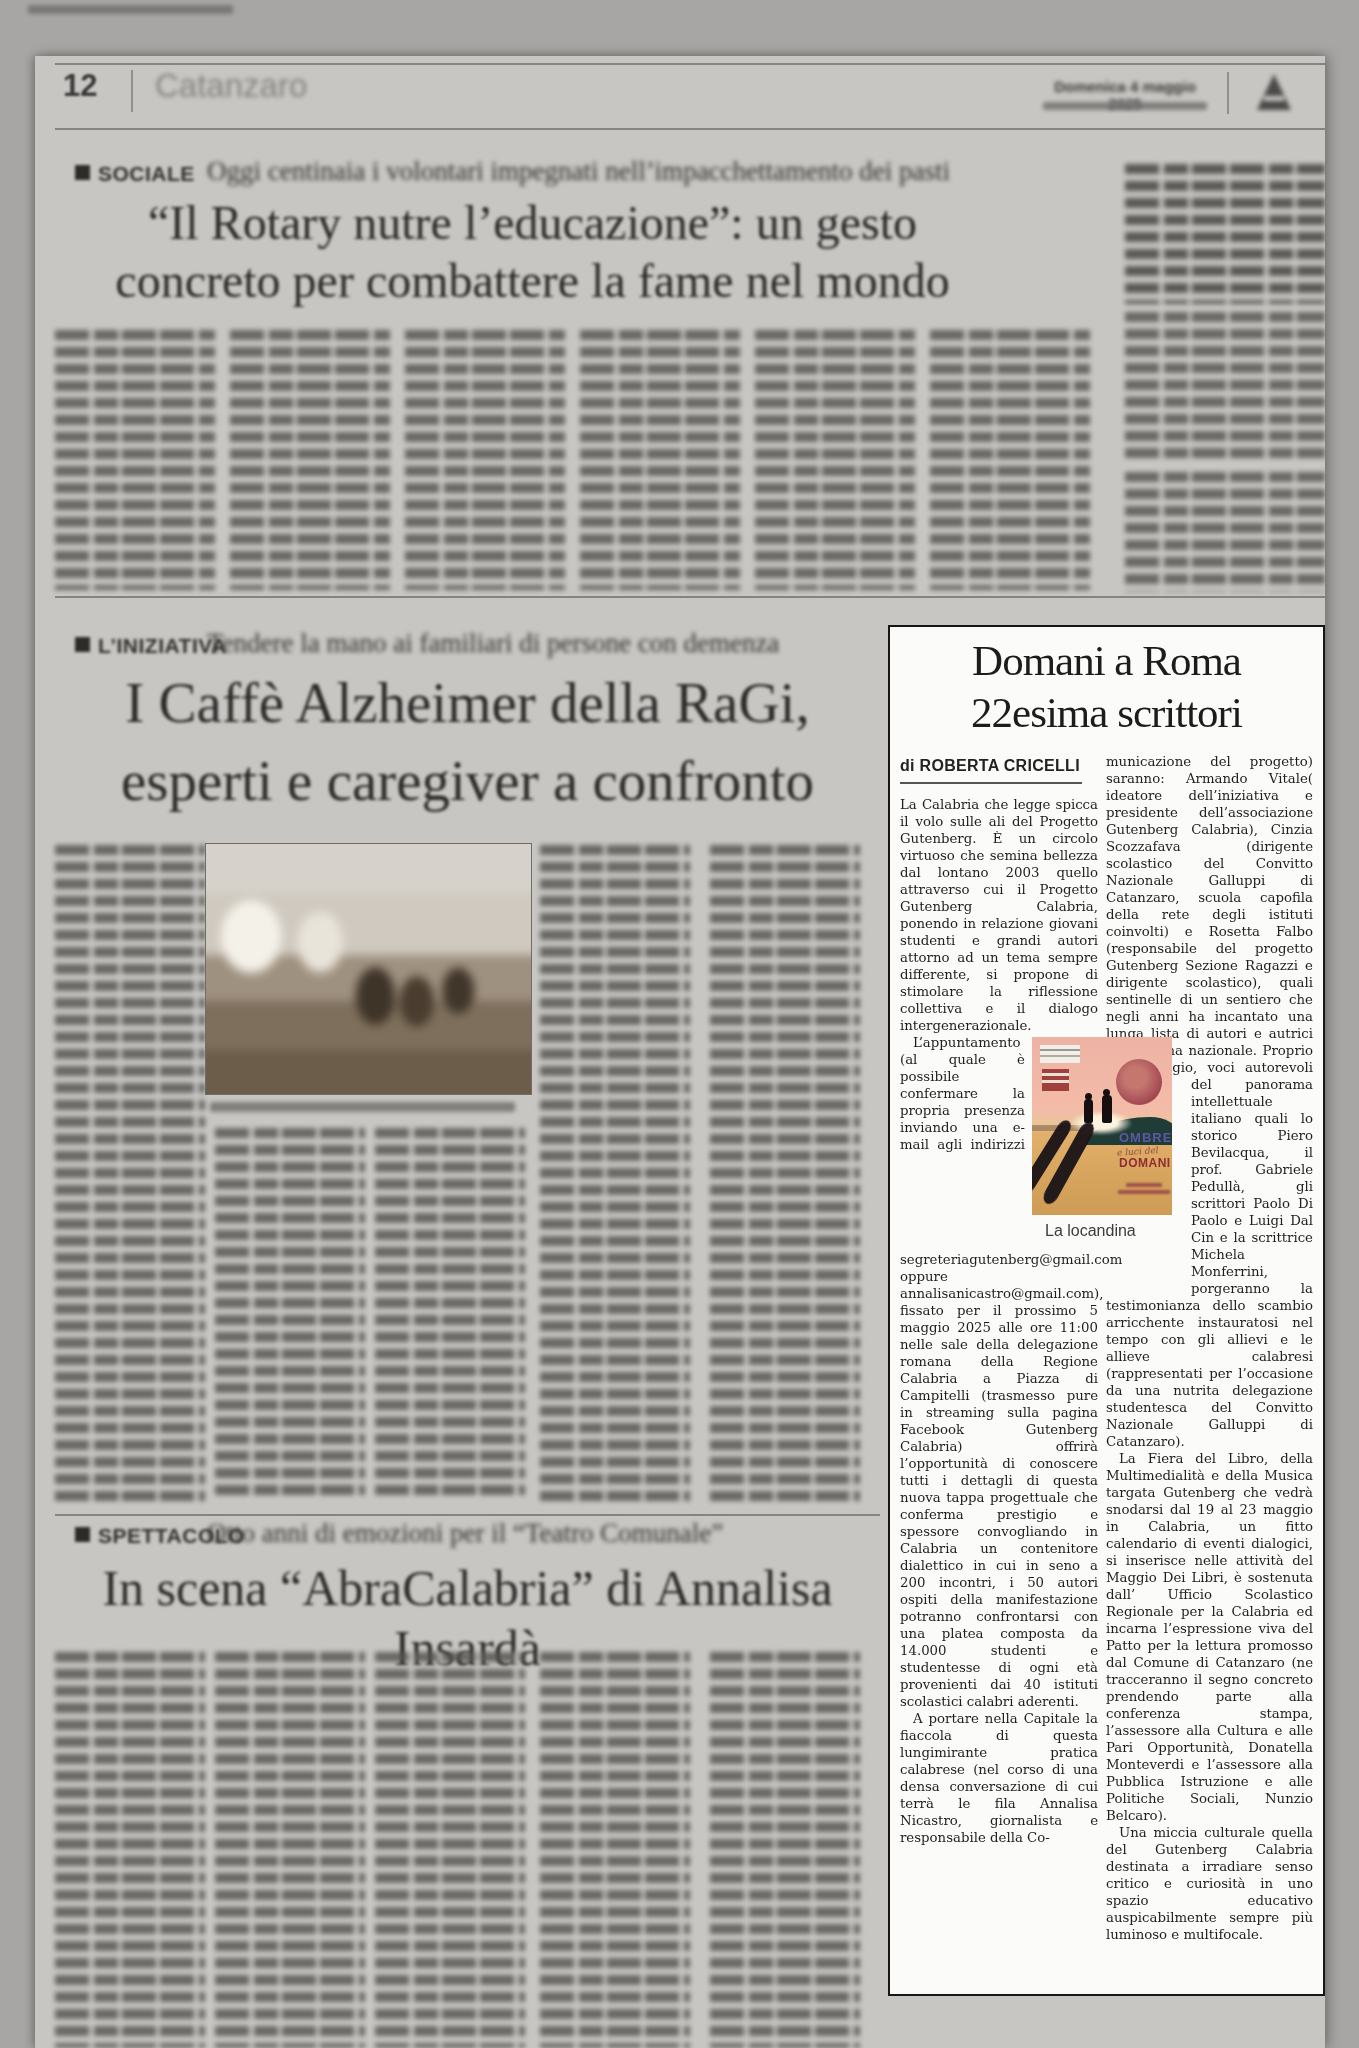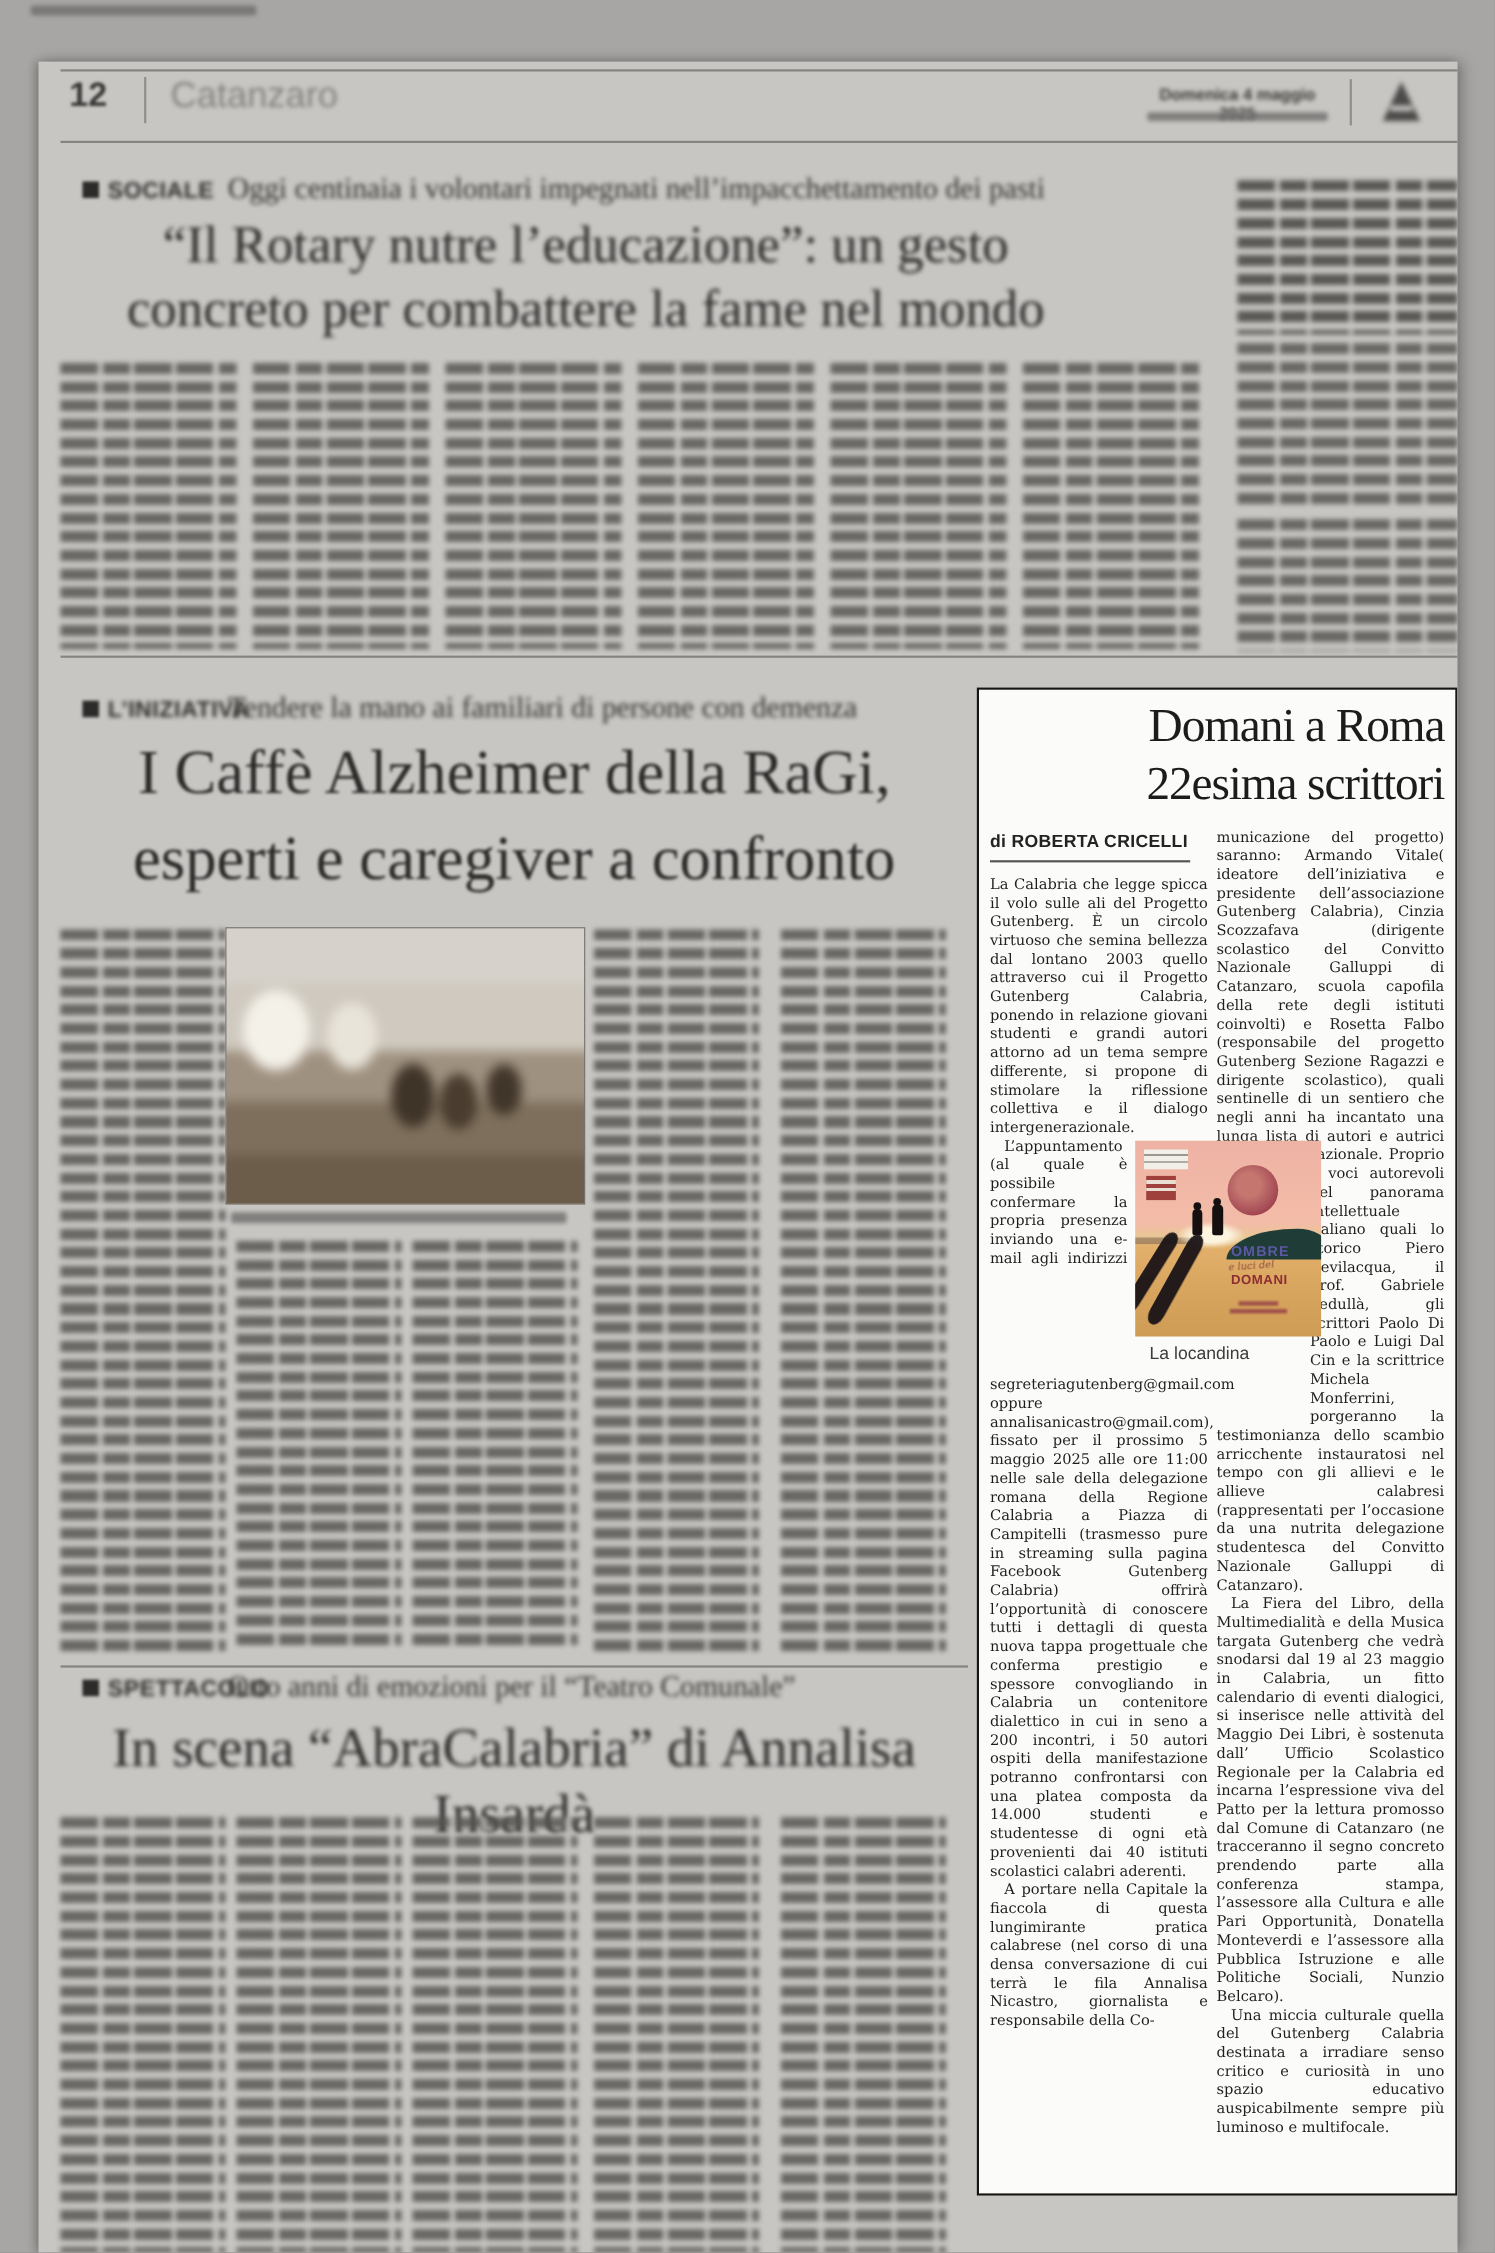--- a/index.html
+++ b/index.html
@@ -44,41 +44,41 @@
       linear-gradient(to bottom, #d6d2cb 0 22%, #cfc9bf 22% 45%, #9f9180 45% 62%, #7e6f5c 62% 80%, #6b5d4a 80% 100%);}
 
   
   .cbox{position:absolute;left:853px;top:569px;width:437px;height:1371px;background:#fbfbf9;
         border:2px solid #161614;box-sizing:border-box;padding:0 10px;overflow:hidden;}
   .chead{display:flex;align-items:center;gap:9px;margin-top:10px;height:32px;}
   .csq{width:20px;height:20px;background:#a2a19f;flex:0 0 auto;}
   .clabel{font-family:"Liberation Sans",sans-serif;font-weight:bold;font-size:26px;color:#a2a19f;
           letter-spacing:-.5px;transform:scaleX(.9);transform-origin:left center;white-space:nowrap;}
   .ckick{font-size:29px;color:#141412;white-space:nowrap;margin-left:2px;}
-  .ctitle{margin:8px 0 14px;text-align:right;font-size:43px;line-height:52px;color:#1c1c1a;
+  .ctitle{margin:8px 0 14px;text-align:center;font-size:43px;line-height:52px;color:#1c1c1a;
           letter-spacing:-1px;}
   .ctitle div{white-space:nowrap;}
   .ccols{display:flex;gap:8px;}
   .col{box-sizing:border-box;}
   .c1{width:198px;flex:0 0 auto;}
   .c2{width:207px;flex:0 0 auto;}
   .byline{font-family:"Liberation Sans",sans-serif;font-weight:bold;font-size:16px;color:#232321;
           letter-spacing:.3px;padding:4px 0 7px;border-bottom:2px solid #565654;margin-bottom:12px;
           width:92%;}
   .bp{margin:0;font-family:"DejaVu Serif",serif;font-size:13.3px;line-height:17px;color:#1f1e1c;
       text-align:justify;}
   .bp.ind{text-indent:13px;}
   .cutR{float:right;width:66px;height:214px;margin:3px 0 0 7px;position:relative;}
   .cutL{float:left;width:78px;height:214px;margin:3px 7px 0 0;}
 
   
   .posterWrap{position:absolute;top:0;left:0;width:152px;display:block;}
   .poster{display:block;position:relative;width:140px;height:178px;overflow:hidden;
     background:linear-gradient(to bottom,#eeb2a4 0%,#f3bca8 42%,#e8c793 50%,#e2b06b 54%,
-               #d8a55e 76%,#cf9c55 100%);padding-left:29px;}
+               #d8a55e 76%,#cf9c55 100%);}
   .poster span{position:absolute;display:block;}
   .p-sun{left:84px;top:22px;width:46px;height:46px;border-radius:50%;filter:blur(.6px);
          background:radial-gradient(circle at 42% 40%, #c4766f 0 28%, #a34853 70%, #8e3a47 100%);}
   .p-hill{right:-6px;top:80px;width:92px;height:28px;background:#1f3c36;
           border-radius:70% 30% 0 0/100% 60% 0 0;}
   .p-hor{left:0;top:88px;width:64px;height:6px;background:#7a5f4a;opacity:.55;}
   .p-glow{left:38px;top:74px;width:62px;height:24px;filter:blur(1px);
           background:radial-gradient(ellipse at center,#fdf4e0 0 38%,rgba(253,244,224,0) 72%);}
   .p-fig{background:#15100f;border-radius:4px 4px 2px 2px;}
   .p-fig::before{content:"";position:absolute;top:-6px;left:1px;width:7px;height:7px;

